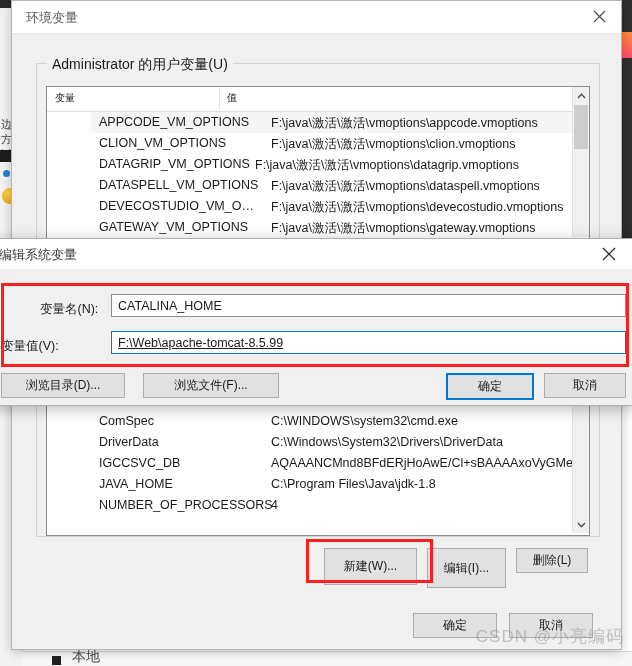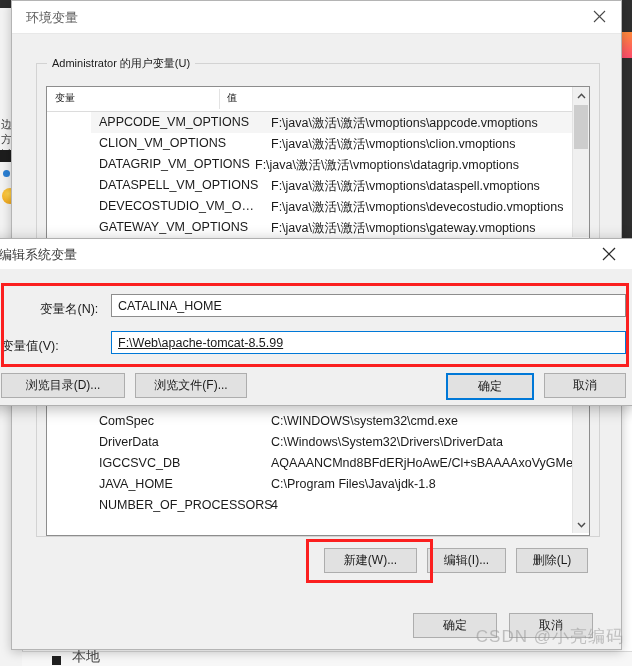--- a/index.html
+++ b/index.html
@@ -133,21 +133,21 @@
   .groupbox {
     position: absolute;
     border: 1px solid #d3d3d3;
     background: transparent;
   }
   .group-legend {
     position: absolute;
     top: -8px; left: 10px;
     background: #f0f0f0;
     padding: 0 5px;
-    font-size: 11px;
+    font-size: 14px;
     color: #1a1a1a;
     white-space: nowrap;
   }
 
   
   .listview {
     position: absolute;
     background: #ffffff;
     border: 1px solid #8d8d8d;
     overflow: hidden;
@@ -409,22 +409,22 @@
       <div class="scrollbar" style="height:248px;">
         <div class="sb-thumb" style="top:0px; height:8px;"></div>
         <div class="sb-arrow down">
           <svg width="9" height="6" viewBox="0 0 9 6">
             <path d="M1 1 L4.5 4.8 L8 1" fill="none" stroke="#4d4d4d" stroke-width="1.4"></path>
           </svg>
         </div>
       </div>
     </div>
 
-    <div class="btn" style="left:312px; top:547px; width:93px; height:25px;">新建(W)...</div>
-    <div class="btn" style="left:415px; top:547px; width:79px; height:25px;">编辑(I)...</div>
+    <div class="btn" style="left:312px; top:547px; width:93px; height:37px;">新建(W)...</div>
+    <div class="btn" style="left:415px; top:547px; width:79px; height:40px;">编辑(I)...</div>
     <div class="btn" style="left:504px; top:547px; width:72px; height:25px;">删除(L)</div>
 
     <div class="redbox" style="left:294px; top:538px; width:127px; height:44px;"></div>
 
     <div class="btn" style="left:401px; top:612px; width:84px; height:25px;">确定</div>
     <div class="btn" style="left:497px; top:612px; width:84px; height:25px;">取消</div>
   </div>
 
   <div class="edit-dialog">
 
@@ -440,20 +440,20 @@
 
     <div class="field-label" style="left:10px; top:62px;padding-left:39px;">变量名(N):</div>
     <input class="textbox" style="left: 120px; top: 55px; width: 515px; height: 23px;" value="CATALINA_HOME">
 
     <div class="field-label" style="left:10px; top:99px;">变量值(V):</div>
     <input class="textbox focused" style="left: 120px; top: 92px; width: 515px; height: 23px;" value="F:\Web\apache-tomcat-8.5.99">
 
     <div class="redbox" style="left:10px; top:44px; width:628px; height:84px;"></div>
 
     <div class="btn" style="left:10px; top:134px; width:124px; height:25px;">浏览目录(D)...</div>
-    <div class="btn" style="left:144px; top:134px; width:112px; height:25px;">浏览文件(F)...</div>
+    <div class="btn" style="left:152px; top:134px; width:136px; height:25px;">浏览文件(F)...</div>
     <div class="btn primary" style="left:455px; top:134px; width:88px; height:27px;">确定</div>
     <div class="btn" style="left:553px; top:134px; width:82px; height:25px;">取消</div>
   </div>
 
   <div class="watermark">CSDN @小亮编码</div>
 
 </div>
 
 </body></html>

